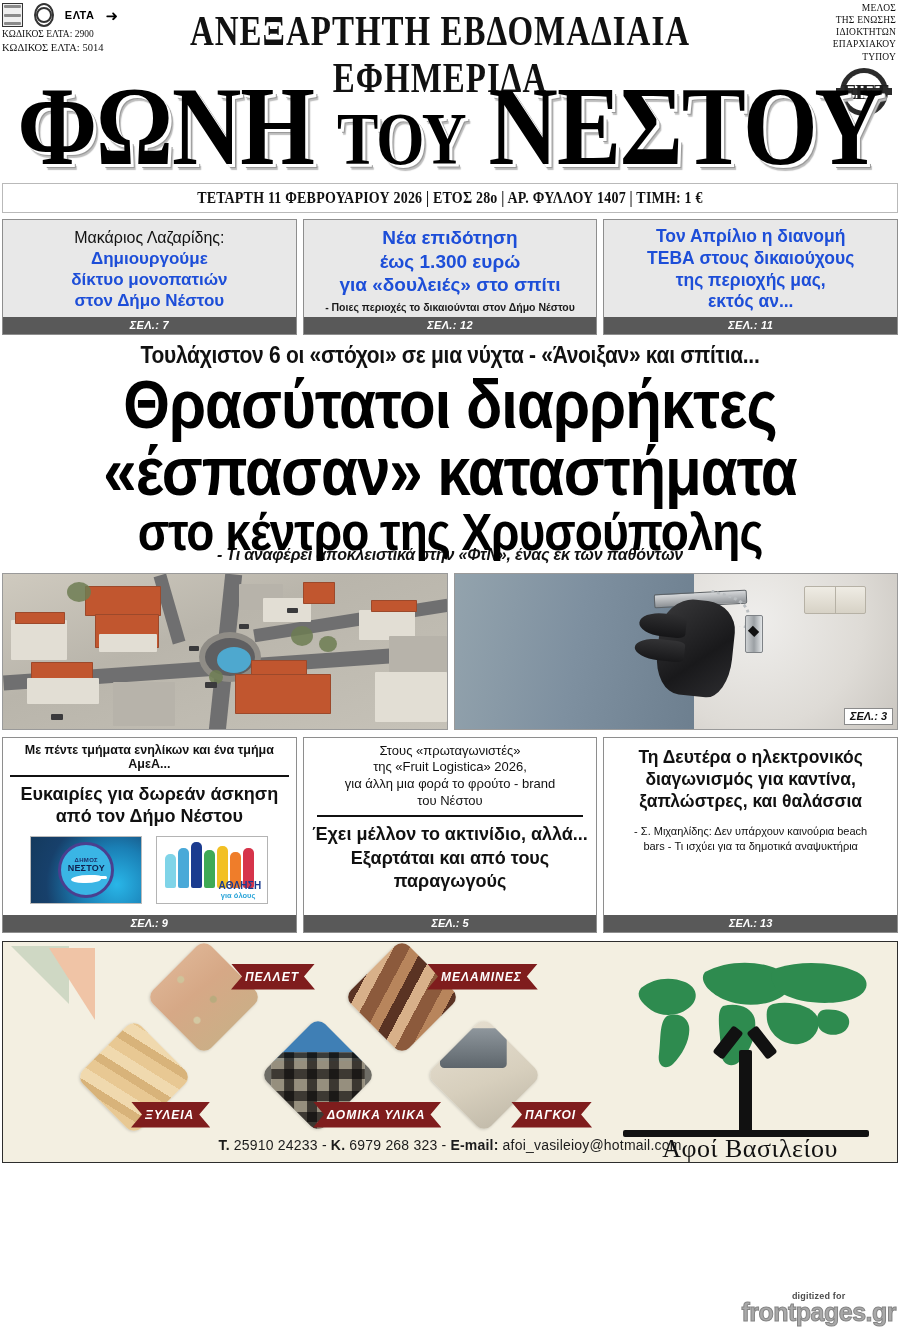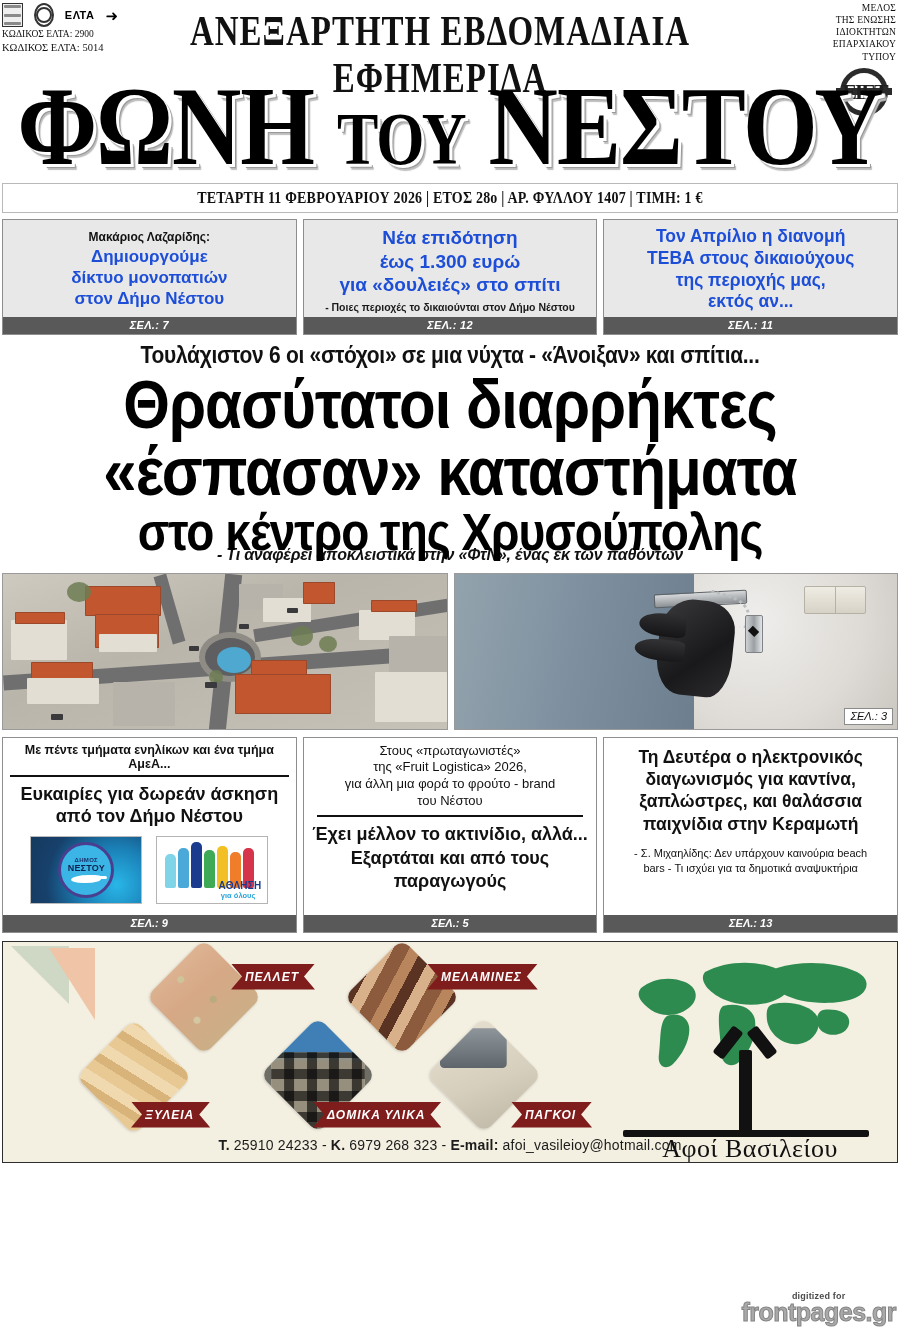--- a/index.html
+++ b/index.html
@@ -78,21 +78,21 @@
   
   .teaser-row { display:flex; gap:6px; margin:6px 2px 0 2px; }
   .teaser {
     flex:1 1 0; border:1px solid #8e8e8e; background:#e8e8e8;
     display:flex; flex-direction:column;
   }
   .teaser-body {
     flex:1; padding:6px 6px 4px 6px; text-align:center;
     display:flex; flex-direction:column; justify-content:center; gap:0px;
   }
-  .teaser-kicker { font-size:12px; font-weight:bold; color:#111; line-height:1.28; }
+  .teaser-kicker { font-size:16px; font-weight:normal; color:#111; line-height:1.28; }
   .teaser-lines { font-size:17px; font-weight:bold; color:#1d4ed8; line-height:1.24; }
   .teaser-sub { font-size:10.5px; color:#1a1a1a; font-weight:bold; margin-top:4px; line-height:1.2; }
   .teaser-sel {
     background:#595959; color:#fff; text-align:center;
     font-style:italic; font-weight:bold; font-size:11px; padding:2px 0 3px 0;
     letter-spacing:.3px;
   }
   .teaser.t2 .teaser-lines { font-size:19px; }
   .teaser.t3 .teaser-lines { font-size:17.5px; }
 
@@ -183,21 +183,21 @@
   }
   .switch {
     position:absolute; right:7%; top:8%; width:14%; height:18%;
     background:linear-gradient(#efece4,#d7d2c6); border:1px solid #b6b1a5; border-radius:2px;
   }
   .switch::after {
     content:""; position:absolute; left:50%; top:0; bottom:0; width:1px; background:#b6b1a5;
   }
   .photo-sel {
     position:absolute; right:4px; bottom:4px; background:#fff; color:#111;
-    font-style:italic; font-weight:normal; font-size:11px; padding:1px 5px 2px 5px;
+    font-style:italic; font-weight:bold; font-size:11px; padding:1px 5px 2px 5px;
     border:1px solid #8b8b8b;
   }
 
   
   .row2 { display:flex; gap:6px; margin:7px 2px 0 2px; height:196px; }
   .card {
     flex:1 1 0; border:1px solid #8e8e8e; background:#ffffff;
     display:flex; flex-direction:column;
   }
   .card-body { flex:1; padding:5px 7px; text-align:center; display:flex; flex-direction:column; }
@@ -526,21 +526,20 @@
         <div class="c2-head">Εξαρτάται και από τους παραγωγούς</div>
       </div>
       <div class="card-sel">ΣΕΛ.: 5</div>
     </div>
 
     <div class="card">
       <div class="card-body">
         <div class="c3-head">Τη Δευτέρα ο ηλεκτρονικός</div>
         <div class="c3-head" style="margin-top:0">διαγωνισμός για καντίνα,</div>
         <div class="c3-head" style="margin-top:0">ξαπλώστρες, και θαλάσσια</div>
-        <div class="c3-head" style="margin-top:0">παιχνίδια στην Κεραμωτή</div>
         <div class="c3-sub">
           <div>- Σ. Μιχαηλίδης: Δεν υπάρχουν καινούρια beach</div>
           <div>bars  - Τι ισχύει για τα δημοτικά αναψυκτήρια</div>
         </div>
       </div>
       <div class="card-sel">ΣΕΛ.: 13</div>
     </div>
   </div>
 
   <div class="ad">

